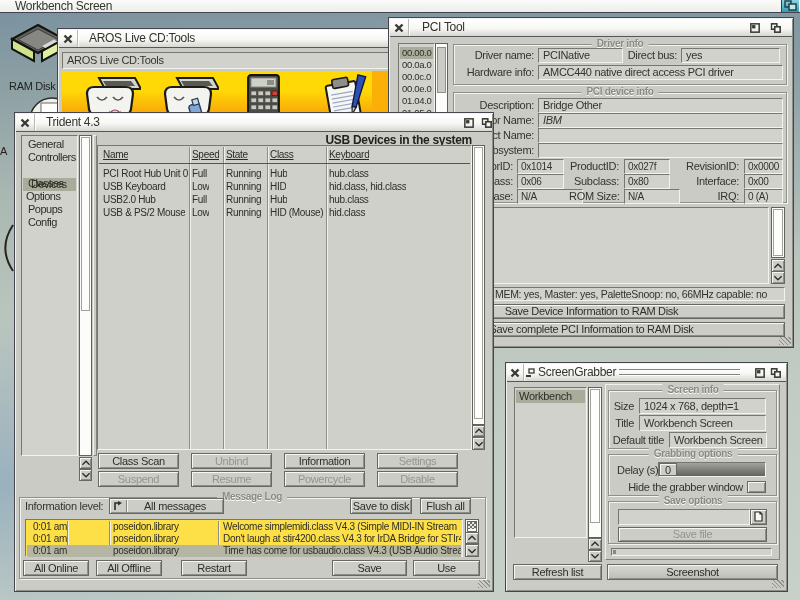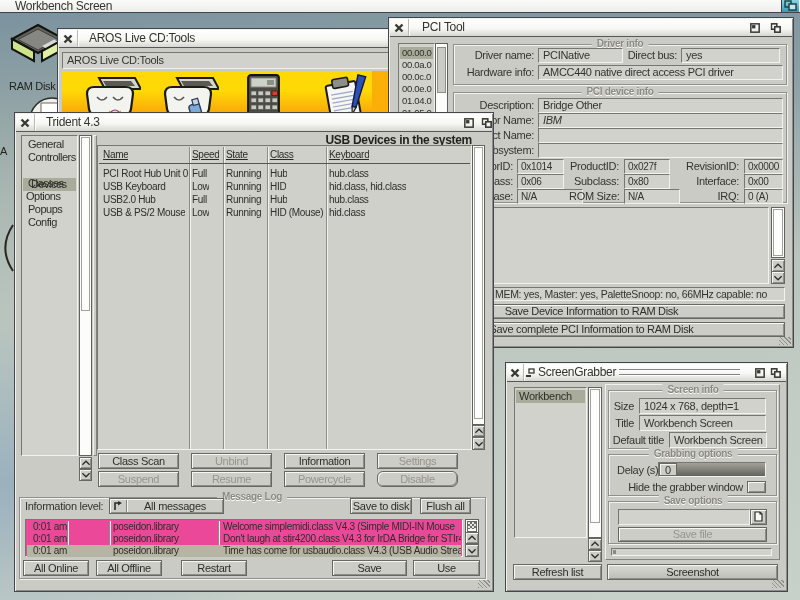--- a/index.html
+++ b/index.html
@@ -398,44 +398,44 @@
       </svg>
   </span>
 
   <div class="raised btn abs" style="left:83px;top:340px;width:81px;height:16px;line-height:14px;">Class Scan</div>
   <div class="raised btn dis abs" style="left:176px;top:340px;width:81px;height:16px;line-height:14px;">Unbind</div>
   <div class="raised btn abs" style="left:269px;top:340px;width:81px;height:16px;line-height:14px;">Information</div>
   <div class="raised btn dis abs" style="left:362px;top:340px;width:81px;height:16px;line-height:14px;">Settings</div>
   <div class="raised btn dis abs" style="left:83px;top:358px;width:81px;height:16px;line-height:14px;">Suspend</div>
   <div class="raised btn dis abs" style="left:176px;top:358px;width:81px;height:16px;line-height:14px;">Resume</div>
   <div class="raised btn dis abs" style="left:269px;top:358px;width:81px;height:16px;line-height:14px;">Powercycle</div>
-  <div class="raised btn dis abs" style="left:362px;top:358px;width:81px;height:16px;line-height:14px;border-radius:6px;">Disable</div>
+  <div class="raised btn dis abs" style="left:362px;top:358px;width:81px;height:16px;line-height:14px;">Disable</div>
 
   <div class="grp" style="left:4px;top:384px;width:467px;height:82px;"></div>
   <span class="leg" style="left:237px;top:378px;">Message Log</span>
   <div class="lbl abs" style="left:10px;top:387px;">Information level:</div>
   <div class="raised abs" style="left:94px;top:385px;width:115px;height:16px;">
     <svg width="10" height="10" viewBox="0 0 10 10" style="position:absolute;left:3px;top:2px;">
       <path d="M2,9 L2,2 L6,2" fill="none" stroke="#2e2e29" stroke-width="1.6"></path>
       <polygon points="5,0 9,2 5,4.5" fill="#2e2e29"></polygon>
     </svg>
     <span class="abs" style="left:16px;top:1px;width:1px;height:12px;background:#84847e;box-shadow:1px 0 0 #f4f4f0;"></span>
     <span class="abs btn" style="left:17px;right:0;top:0;line-height:14px;">All messages</span>
   </div>
   <div class="raised btn abs" style="left:335px;top:385px;width:62px;height:16px;line-height:14px;">Save to disk</div>
   <div class="raised btn abs" style="left:405px;top:385px;width:51px;height:16px;line-height:14px;">Flush all</div>
 
-  <div class="sunken abs" style="left:10px;top:406px;width:438px;height:38px;font-size:10px;letter-spacing:-0.3px;background:#ec4899;">
+  <div class="sunken abs" style="left:10px;top:406px;width:438px;height:38px;font-size:10px;letter-spacing:-0.3px;background:#fde047;">
     <div class="sep" style="left:41px;top:1px;height:34px;"></div>
     <div class="sep" style="left:83px;top:1px;height:34px;"></div>
     <div class="sep" style="left:192px;top:1px;height:34px;"></div>
     <div class="row" style="left:1px;right:1px;top:1px;height:12px;">
       <span class="cell" style="left:6px;">0:01 am</span>
       <span class="cell" style="left:86px;">poseidon.library</span>
-      <span class="cell" style="left:196px;right:0;">Welcome simplemidi.class V4.3 (Simple MIDI-IN Mouse</span>
+      <span class="cell" style="left:196px;right:0;">Welcome simplemidi.class V4.3 (Simple MIDI-IN Stream</span>
     </div>
     <div class="row" style="left:1px;right:1px;top:13px;height:12px;">
       <span class="cell" style="left:6px;">0:01 am</span>
       <span class="cell" style="left:86px;">poseidon.library</span>
       <span class="cell" style="left:196px;right:0;">Don't laugh at stir4200.class V4.3 for IrDA Bridge for STIr4</span>
     </div>
     <div class="row" style="left:1px;right:1px;top:25px;height:12px;background:#b5b5a4;">
       <span class="cell" style="left:6px;">0:01 am</span>
       <span class="cell" style="left:86px;">poseidon.library</span>
       <span class="cell" style="left:196px;right:0;">Time has come for usbaudio.class V4.3 (USB Audio Strea</span>

